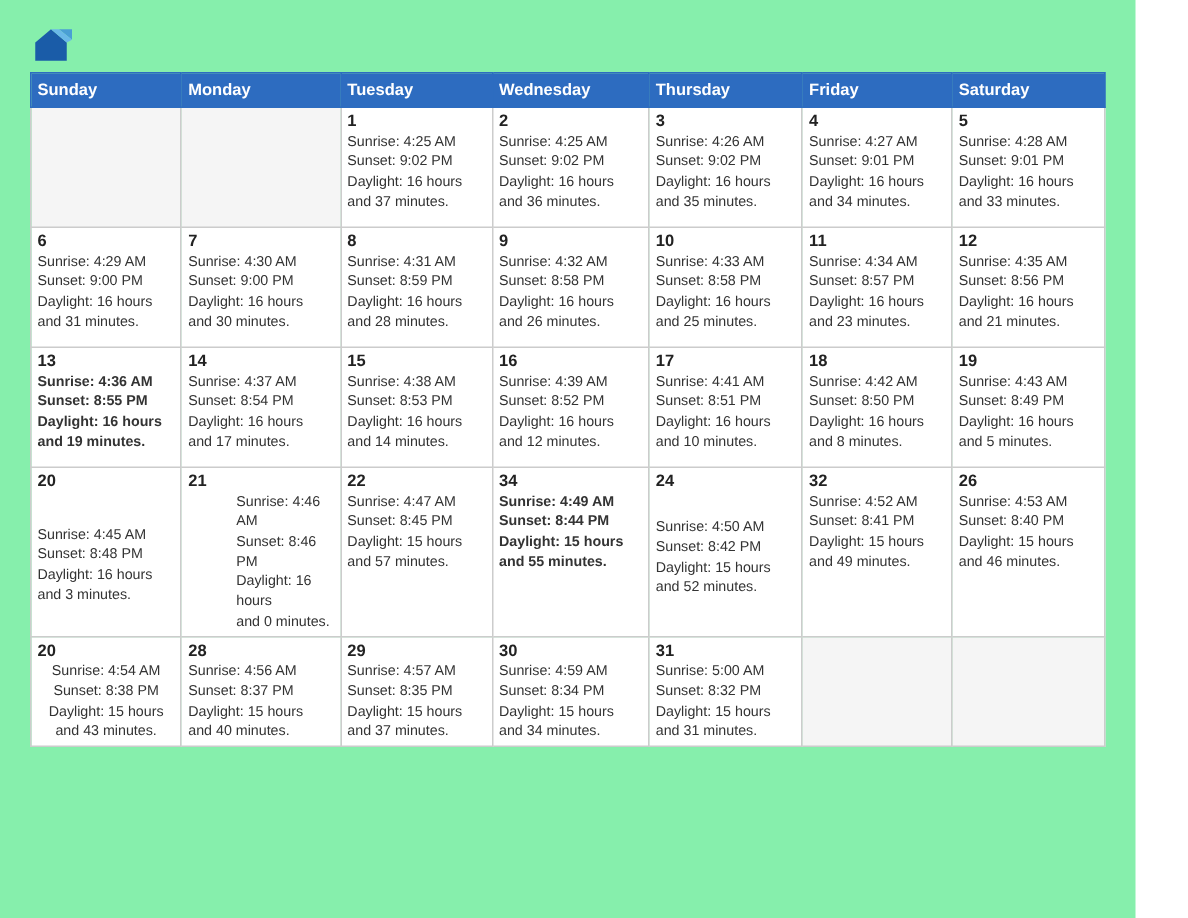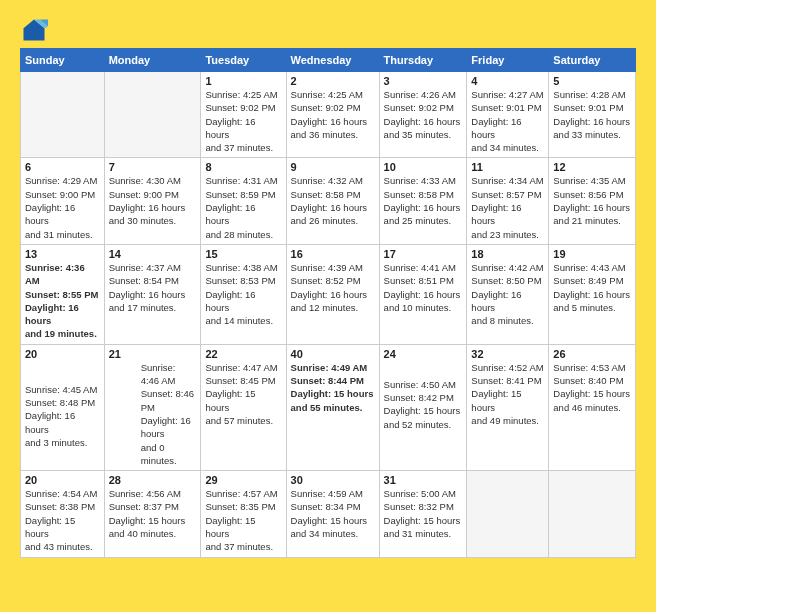--- a/index.html
+++ b/index.html
@@ -4,24 +4,24 @@
   <style>
     * { margin: 0; padding: 0; box-sizing: border-box; }
     body {
       font-family: Arial, sans-serif;
       background: #fff;
       width: 792px;
       height: 612px;
       overflow: hidden;
     }
     .page {
-      width: 656px;
+      width: 757px;
       height: 612px;
       padding: 16px 20px 10px 20px;
-      background: #fde047;
+      background: #86efac;
     }
     .header {
       display: flex;
       align-items: flex-start;
       justify-content: space-between;
       margin-bottom: 4px;
     }
     .logo {
       display: flex;
       align-items: center;
@@ -293,21 +293,21 @@
 and 0 minutes.</div>
           </td>
           <td>
             <span class="day-num">22</span>
             <div class="day-info" style="white-space: pre-line;">Sunrise: 4:47 AM
 Sunset: 8:45 PM
 Daylight: 15 hours
 and 57 minutes.</div>
           </td>
           <td>
-            <span class="day-num">40</span>
+            <span class="day-num">34</span>
             <div class="day-info" style="white-space: pre-line; font-weight: bold;">Sunrise: 4:49 AM
 Sunset: 8:44 PM
 Daylight: 15 hours
 and 55 minutes.</div>
           </td>
           <td>
             <span class="day-num">24</span>
             <div class="day-info" style="white-space: pre-line; margin-top: 18px;">Sunrise: 4:50 AM
 Sunset: 8:42 PM
 Daylight: 15 hours
@@ -324,21 +324,21 @@
             <span class="day-num">26</span>
             <div class="day-info" style="white-space: pre-line;">Sunrise: 4:53 AM
 Sunset: 8:40 PM
 Daylight: 15 hours
 and 46 minutes.</div>
           </td>
         </tr>
         <tr class="last-row">
           <td>
             <span class="day-num">20</span>
-            <div class="day-info" style="white-space: pre-line;">Sunrise: 4:54 AM
+            <div class="day-info" style="white-space: pre-line; text-align: center;">Sunrise: 4:54 AM
 Sunset: 8:38 PM
 Daylight: 15 hours
 and 43 minutes.</div>
           </td>
           <td>
             <span class="day-num">28</span>
             <div class="day-info" style="white-space: pre-line;">Sunrise: 4:56 AM
 Sunset: 8:37 PM
 Daylight: 15 hours
 and 40 minutes.</div>

